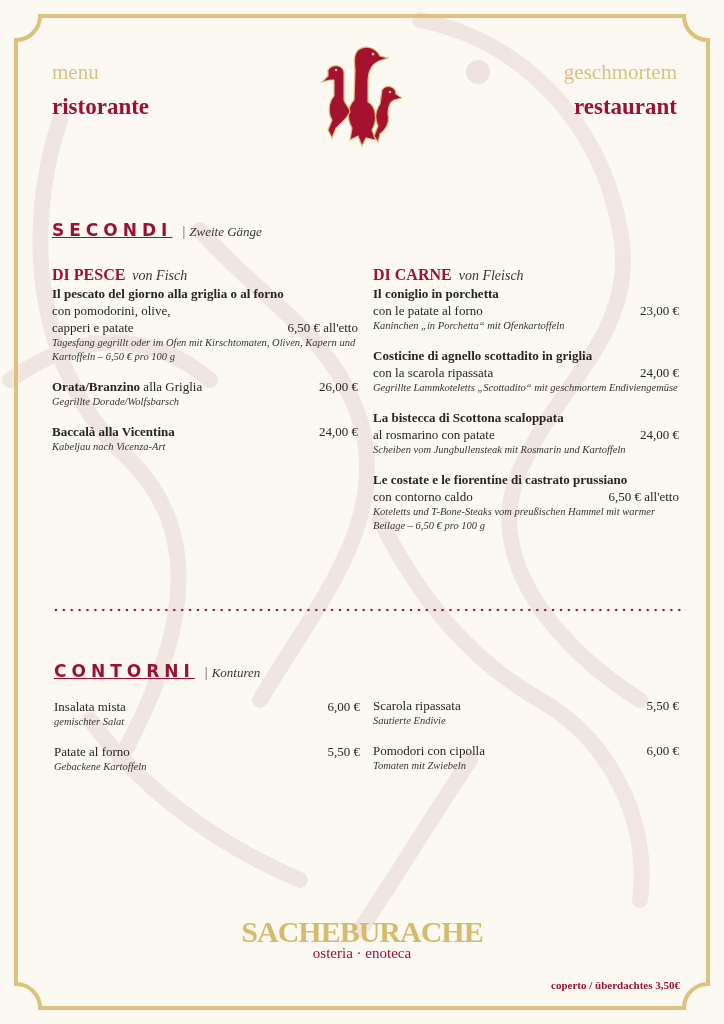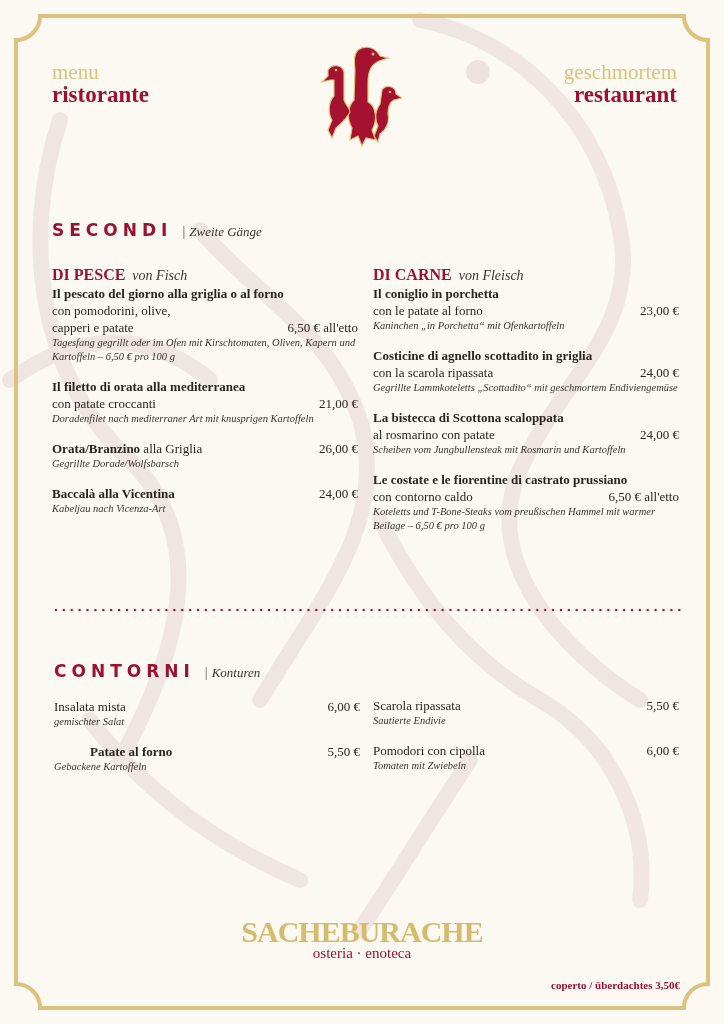--- a/index.html
+++ b/index.html
@@ -9,28 +9,28 @@
     font-family:"DejaVu Serif", "Liberation Serif", serif;
     color:#2a2421;
   }
   .bg-art { position:absolute; inset:0; z-index:0; }
   .frame { position:absolute; left:0; top:0; z-index:1; }
   .content { position:absolute; inset:0; z-index:2;border-radius:14px; }
 
   .hdr-left { position:absolute; left:52px; top:62px; line-height:1; }
   .hdr-right { position:absolute; right:47px; top:62px; text-align:right; line-height:1; }
   .hdr-sub { color:#d9c27f; font-size:21px; font-family:"Liberation Serif", serif; }
-  .hdr-main { color:#9b1132; font-size:23px; font-family:"Liberation Serif", serif; font-weight:bold; margin-top:0; }
+  .hdr-main { color:#9b1132; font-size:23px; font-family:"Liberation Serif", serif; font-weight:bold; margin-top:12px; }
 
   .logo { position:absolute; left:318px; top:40px; width:84px; height:110px; }
 
   .section-title { position:absolute; display:flex; align-items:baseline; }
   .section-title .t {
     color:#9b1132; font-family:"DejaVu Sans", sans-serif; font-weight:bold;
-    font-size:17px; letter-spacing:5px;
+    font-size:17px; letter-spacing:5px;text-decoration:underline;
   }
   .section-title .sep { color:#555; font-size:14px; margin-left:10px; font-family:"Liberation Serif", serif;}
   .section-title .sub { font-style:italic; font-size:13px; color:#3a3330; margin-left:4px; font-family:"Liberation Serif", serif; }
 
   .col { position:absolute; }
   .cat { color:#9b1132; font-size:16px; font-family:Liberation Serif, serif; font-weight:bold; line-height:18px; }
   .cat .cat-sub { font-style:italic; font-weight:normal; color:#3a3330; font-size:14px; margin-left:3px; }
 
   .dish { margin-bottom:14px; }
   .dish .name { font-weight:bold; font-size:13px; line-height:17px; font-family:"Liberation Serif", serif; }
@@ -116,28 +116,20 @@
       <div class="row">
           <span>con pomodorini, olive,</span>
         </div>
       <div class="row">
         <span>capperi e patate</span>
         <span class="price">6,50 € all'etto</span>
       </div>
       <div class="trans">Tagesfang gegrillt oder im Ofen mit Kirschtomaten, Oliven, Kapern und Kartoffeln – 6,50 € pro 100 g</div>
     </div>
 
-    <div class="dish">
-      <div class="name">Il filetto di orata alla mediterranea</div>
-      <div class="row">
-        <span>con patate croccanti</span>
-        <span class="price">21,00 €</span>
-      </div>
-      <div class="trans">Doradenfilet nach mediterraner Art mit knusprigen Kartoffeln</div>
-    </div>
 
     <div class="dish">
       <div class="row">
         <span class="name"><span>Orata/Branzino</span><span class="plain"> alla Griglia</span></span>
         <span class="price">26,00 €</span>
       </div>
       <div class="trans">Gegrillte Dorade/Wolfsbarsch</div>
     </div>
 
     <div class="dish">
@@ -203,21 +195,21 @@
   <div class="col" style="left:54px; top:698px; width:306px;">
     <div class="dish">
       <div class="row">
         <span class="name" style="font-weight:normal;">Insalata mista</span>
         <span class="price">6,00 €</span>
       </div>
       <div class="trans">gemischter Salat</div>
     </div>
     <div class="dish">
       <div class="row">
-        <span class="name" style="font-weight:bold;margin-left:36px;">Patate al forno</span>
+        <span class="name" style="font-weight:normal;">Patate al forno</span>
         <span class="price">5,50 €</span>
       </div>
       <div class="trans">Gebackene Kartoffeln</div>
     </div>
   </div>
 
   <div class="col" style="left:373px; top:697px; width:306px;">
     <div class="dish">
       <div class="row">
         <span class="name" style="font-weight:normal;">Scarola ripassata</span>

